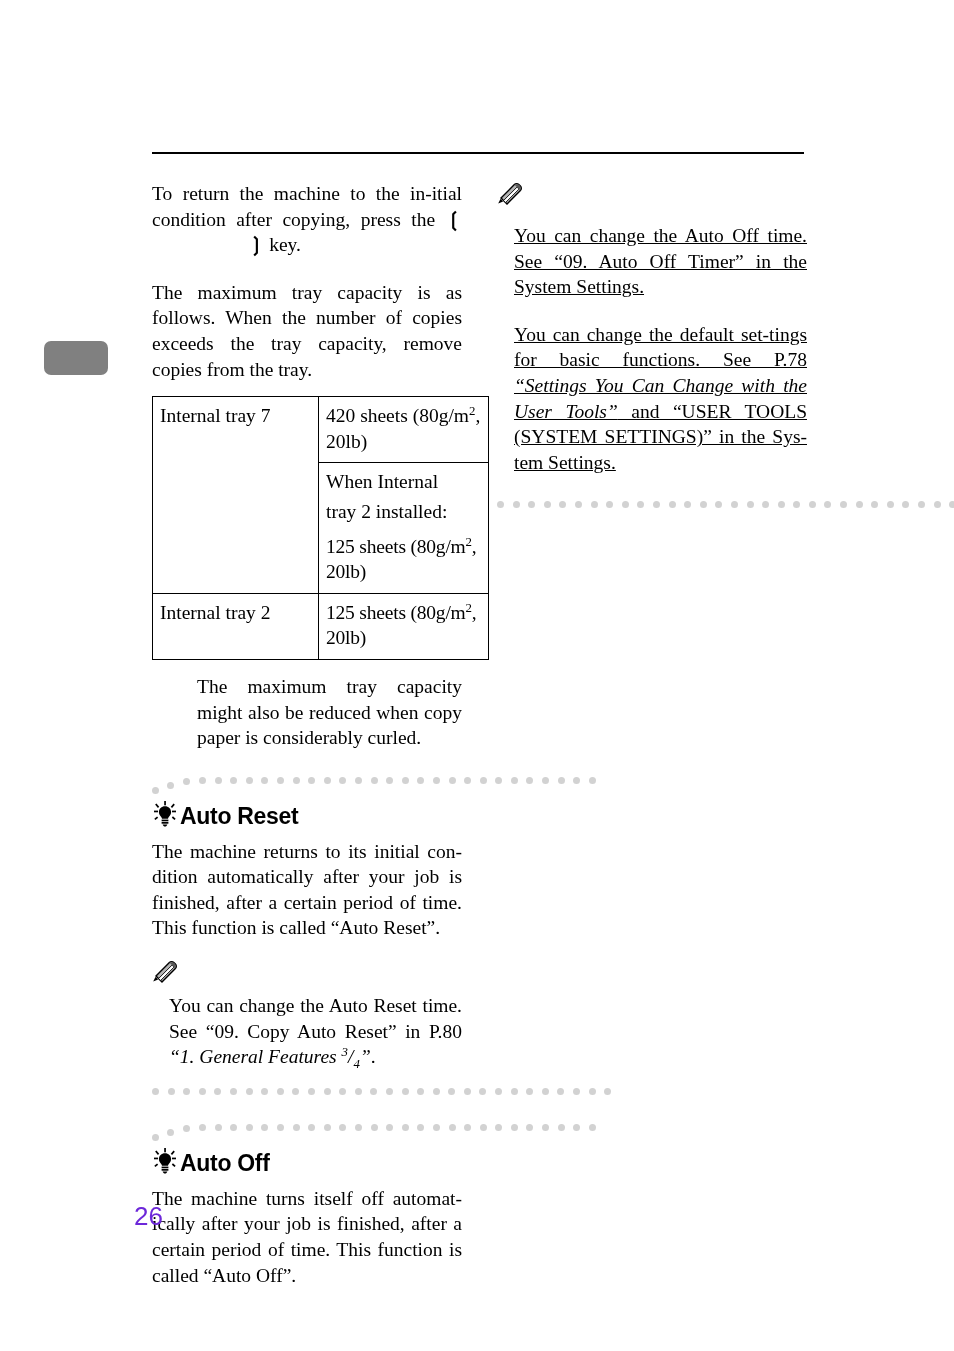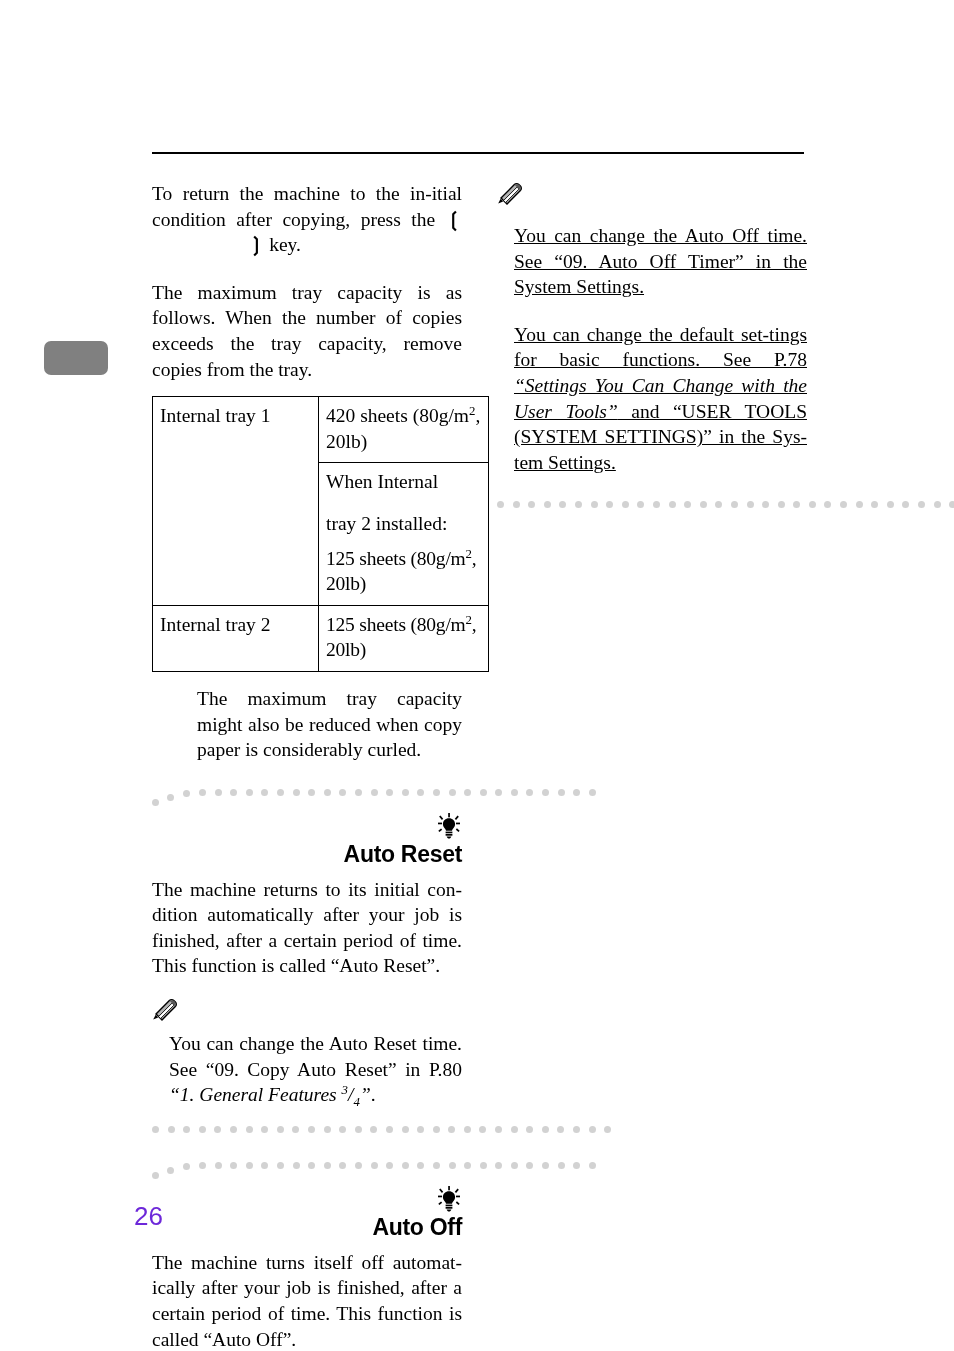--- a/index.html
+++ b/index.html
@@ -154,21 +154,20 @@
   
   .sec-head {
     display: flex;
     align-items: flex-end;
     gap: 2px;
     font-family: "Liberation Sans", "DejaVu Sans", sans-serif;
     font-weight: bold;
     font-size: 23px;
     letter-spacing: -0.3px;
     margin: 0;
-    flex-direction: column;
   }
   .sec-head .label { line-height: 1; padding-bottom: 1px; }
 
   .bulb-icon {
     width: 26px;
     height: 28px;
     flex: 0 0 auto;
     display: block;
   }
   .pencil-icon {
@@ -207,30 +206,30 @@
     <p><span>To return the machine to the in-itial condition after copying, press the </span><span class="bracket">❲</span><span class="bracket-gap"></span><span class="bracket">❳</span><span> key.</span></p>
 
     <p>The maximum tray capacity is as follows. When the number of copies exceeds the tray capacity, remove copies from the tray.</p>
 
     <div class="spacer-14"></div>
 
     <table class="tray-table">
       <tbody>
           <tr>
         <td class="c1" rowspan="2">
-          <p class="cell-p">Internal tray 1</p>
+          <p class="cell-p">Internal tray 7</p>
         </td>
         <td class="c2">
           <p class="cell-p"><span>420 sheets (80g/</span><span>m</span><sup>2</sup><span>, 20lb)</span></p>
         </td>
       </tr>
       <tr>
         <td class="c2">
           <p class="cell-p">When Internal</p>
-          <p class="cell-p" style="margin-top:16px">tray 2 installed:</p>
+          <p class="cell-p" style="margin-top:4px">tray 2 installed:</p>
           <p class="cell-p tight"><span>125 sheets (80g/m</span><sup>2</sup><span>,</span><br><span>20lb)</span></p>
         </td>
       </tr>
       <tr>
         <td class="c1">
           <p class="cell-p">Internal tray 2</p>
         </td>
         <td class="c2">
           <p class="cell-p tight"><span>125 sheets (80g/m</span><sup>2</sup><span>,</span><br><span>20lb)</span></p>
         </td>

